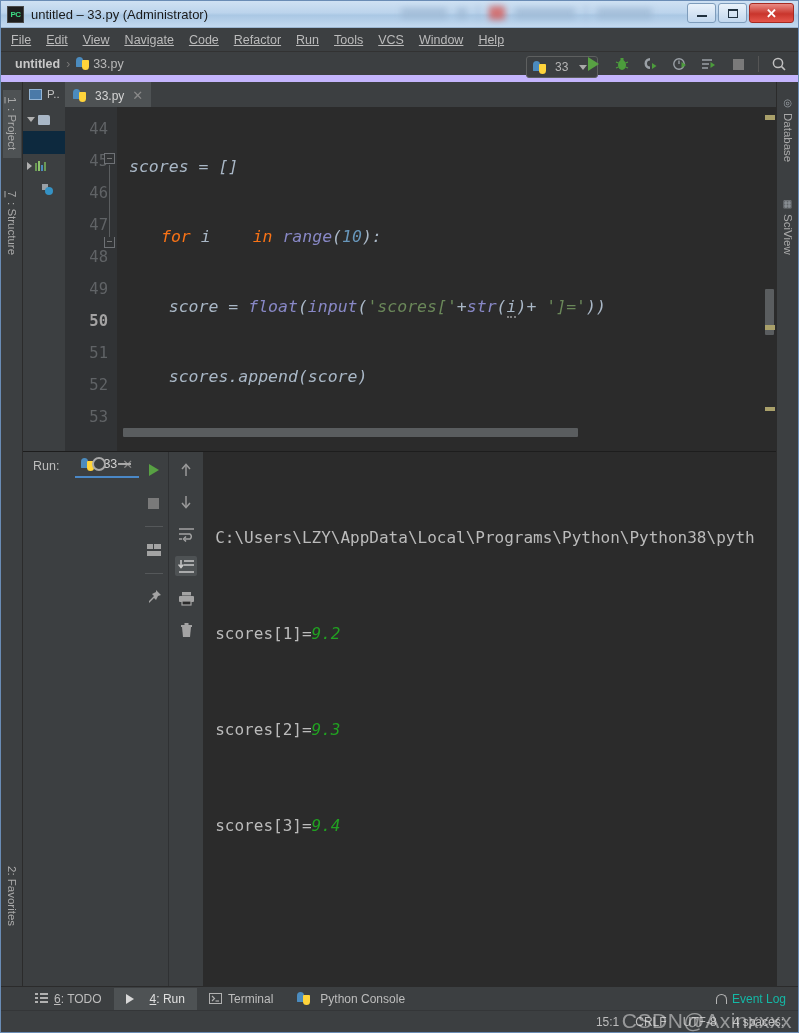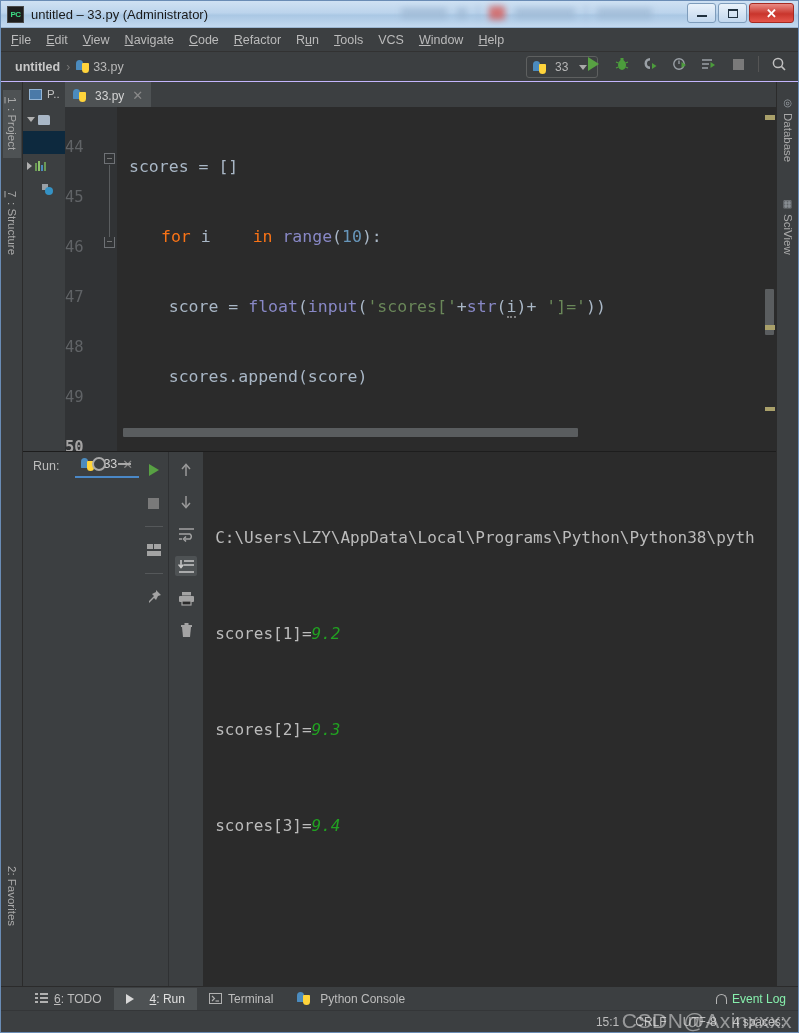--- a/index.html
+++ b/index.html
@@ -72,32 +72,32 @@
   
   .menubar {
     height: 24px;
     background: #3c3f41;
     display: flex; align-items: center;
     padding-left: 10px; gap: 15px;
     border-bottom: 1px solid #323232;
   }
   .menu-item {
     font-size: 12.5px; color: #bbbbbb;
-    cursor: default; white-space: nowrap;
+    cursor: default; white-space: nowrap; text-decoration: underline;
   }
   .menu-item span.u { text-decoration: underline; }
 
   
   .navbar {
     height: 30px;
     background: #3c3f41;
     display: flex; align-items: center;
     padding-left: 14px;
     position: relative;
-    border-bottom: 1px solid #c4b5fd;
+    border-bottom: 7px solid #c4b5fd;
   }
   .crumb { font-size: 12.5px; color: #b8b8b8; }
   .crumb.bold { font-weight: bold; color: #c8c8c8; }
   .crumb-sep { font-size: 12px; color: #777; margin: 0 6px; }
   .py-icon {
     display:inline-block; width: 13px; height: 13px;
     position: relative; vertical-align: -2px; margin-right: 4px;
   }
   .py-icon::before, .py-icon::after {
     content: ""; position: absolute; width: 7px; height: 10px;
@@ -203,23 +203,23 @@
 
   .code-wrap { flex: 1; display: flex; position: relative; overflow: hidden; background: #2b2b2b;}
   .gutter {
     width: 52px; background: #313335;
     padding-top: 6px;
     flex-shrink: 0;
     position: relative;
   }
   .gline {
     height: 32px; line-height: 32px;
-    text-align: left; padding-right: 9px;
+    text-align: right; padding-right: 9px;
     font-family: "DejaVu Sans Mono", monospace;
-    font-size: 15.5px; color: #606366; margin-top: 18px;
+    font-size: 15.5px; color: #606366;
   }
   .gline.cur { color: #a4a3a3; font-weight: bold;}
   .fold-col {
     position: absolute; right: 0; top: 6px; width: 14px;
   }
   .fold-mark {
     position: absolute; right: 2px;
     width: 11px; height: 11px;
     border: 1px solid #6e7175;
     color: #9a9a9a; font-size: 9px;
@@ -230,20 +230,21 @@
     position: absolute; right: 7px; width: 1px; background: #5a5d5f;
   }
 
   .code-area {
     flex: 1; position: relative;
     padding-top: 6px; padding-left: 12px;
     overflow: hidden;
     font-family: "DejaVu Sans Mono", monospace;
     font-size: 16.5px;
     white-space: pre;
+    font-style: italic;
   }
   .cline { height: 32px; line-height: 32px; color: #a9b7c6; }
   .k-kw { color: #f97316; margin-left: 32px; }
   .k-num { color: #6897bb; }
   .k-str { color: #6a8759; }
   .k-bi { color: #8888c6; }
   .k-def { color: #a9b7c6; }
   .squig { border-bottom: 2px dotted #808080; }
 
   .ed-scroll-v {
@@ -335,21 +336,21 @@
     display: flex; align-items: center; gap: 6px;
     font-size: 12px; color: #bdbdbd;
     padding: 3px 12px;
     height: 22px;
   }
   .btab.active { background: #4e5254; color: #e0e0e0; gap: 16px; }
   .btab .u { text-decoration: underline; }
   .event-log {
     position: absolute; right: 12px;
     display: flex; align-items: center; gap: 5px;
-    font-size: 12px; color: #86efac;
+    font-size: 12px; color: #14b8a6;
   }
   .bell {
     width: 11px; height: 10px;
     border: 1.5px solid #b5b5b5;
     border-bottom: none;
     border-radius: 6px 6px 0 0;
   }
   .statusbar {
     height: 22px; background: #3c3f41;
     display: flex; align-items: center; justify-content: flex-end;

